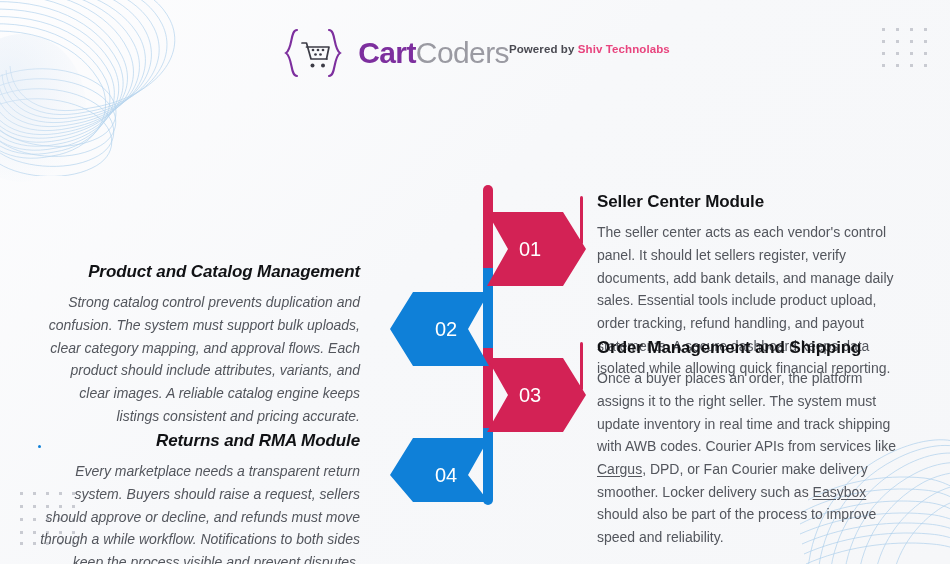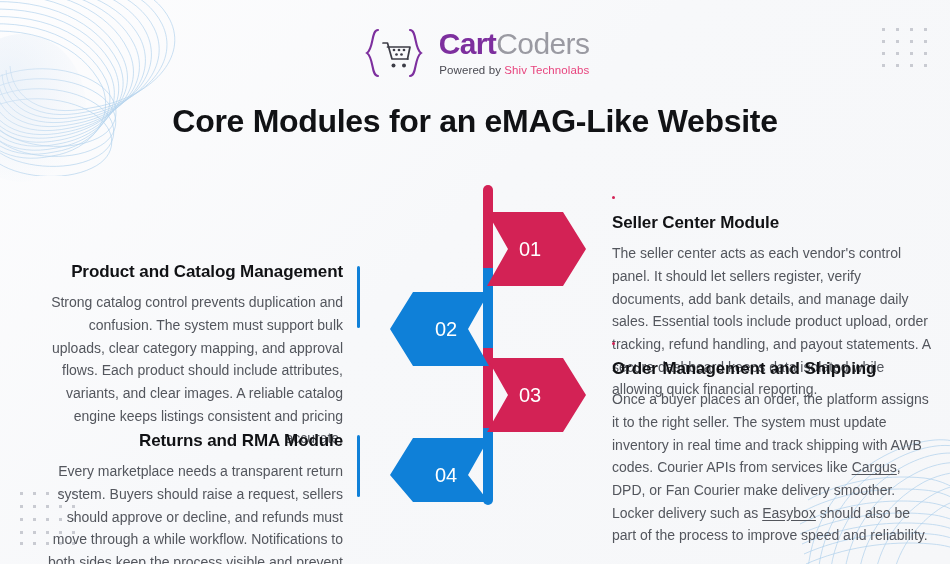--- a/index.html
+++ b/index.html
@@ -46,33 +46,33 @@
     left: 0; right: 0;
     top: 22px;
     height: 62px;
     display: flex;
     align-items: center;
     justify-content: center;
     gap: 12px;
     z-index: 5;
   }
   #logo-mark { flex: 0 0 auto; }
-  #logo-word { display: flex; flex-direction: column; align-items: flex-end; line-height: 1; }
+  #logo-word { display: flex; flex-direction: row; align-items: flex-start; line-height: 1; }
   .word-top {
     font-size: 30px;
     font-weight: bold;
     letter-spacing: -0.6px;
     white-space: nowrap;
   }
   .w-cart   { color: #7d2f9e; }
   .w-coders { color: #9a9aa2; font-weight: normal; }
   .word-sub {
     margin-top: 6px;
     font-size: 11.5px;
-    font-weight: normal;
+    font-weight: bold;
     letter-spacing: 0.1px;
     white-space: nowrap;
   }
   .w-powered { color: #4a4a52; }
   .w-shiv    { color: #e8447e; }
 
   
   #title {
     position: absolute;
     left: 0; right: 0;
@@ -95,22 +95,22 @@
     z-index: 3;
   }
 
   
   .block {
     position: absolute;
     z-index: 4;
     display: flex;
     gap: 14px;
   }
-  .block-left  { left: 38px;  width: 322px; flex-direction: row; }
-  .block-right { left: 612px; width: 320px; flex-direction: column; }
+  .block-left  { left: 38px;  width: 322px; flex-direction: column; font-style: italic; }
+  .block-right { left: 580px; width: 320px; flex-direction: row; }
 
   .accent {
     flex: 0 0 3px;
     width: 3px;
     border-radius: 2px;
     align-self: flex-start;
   }
   .accent-blue    { background: #0f80d8; }
   .accent-crimson { background: #d32255; }
 
@@ -285,21 +285,20 @@
       <div class="word-top">
         <span class="w-cart">Cart</span><span class="w-coders">Coders</span>
       </div>
       <div class="word-sub">
         <span class="w-powered">Powered by</span>
         <span class="w-shiv">Shiv Technolabs</span>
       </div>
     </div>
   </div>
 
-  <h1 id="title">Core Modules for an eMAG-Like Website</h1>
 
   <svg id="timeline" viewBox="0 0 234 326">
 
     <g>
       <path d="M125 8 a5 5 0 0 1 10 0 L135 88 L125 88 Z" fill="#d32255"></path>
       <rect x="125" y="86" width="10" height="82" fill="#0f80d8"></rect>
       <rect x="125" y="166" width="10" height="82" fill="#d32255"></rect>
       <path d="M125 246 L135 246 L135 318 a5 5 0 0 1 -10 0 Z" fill="#0f80d8"></path>
     </g>
 

